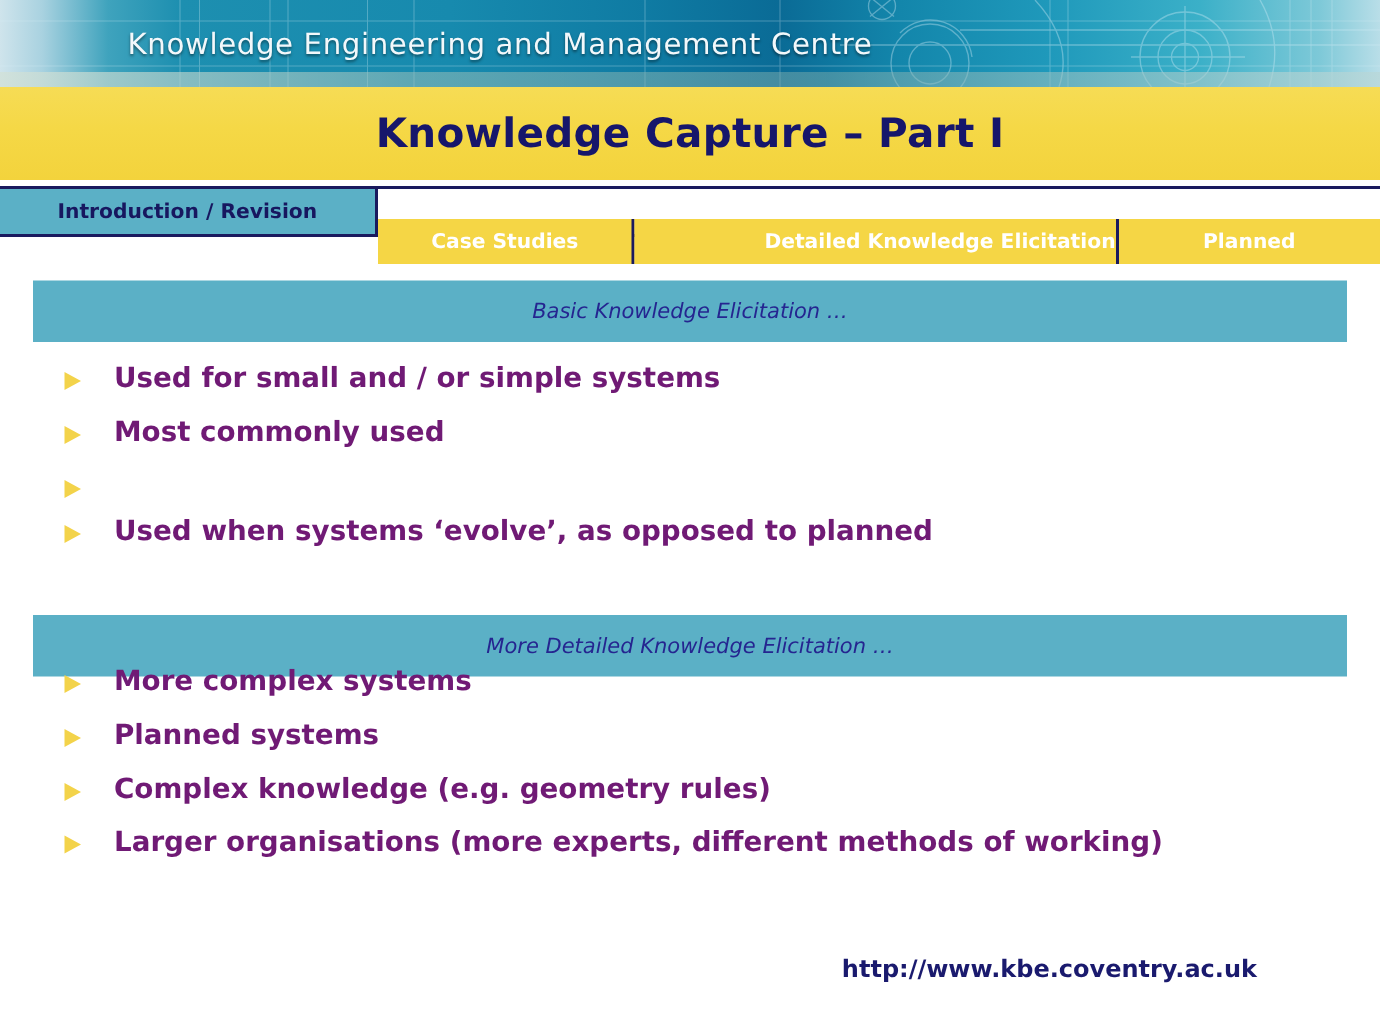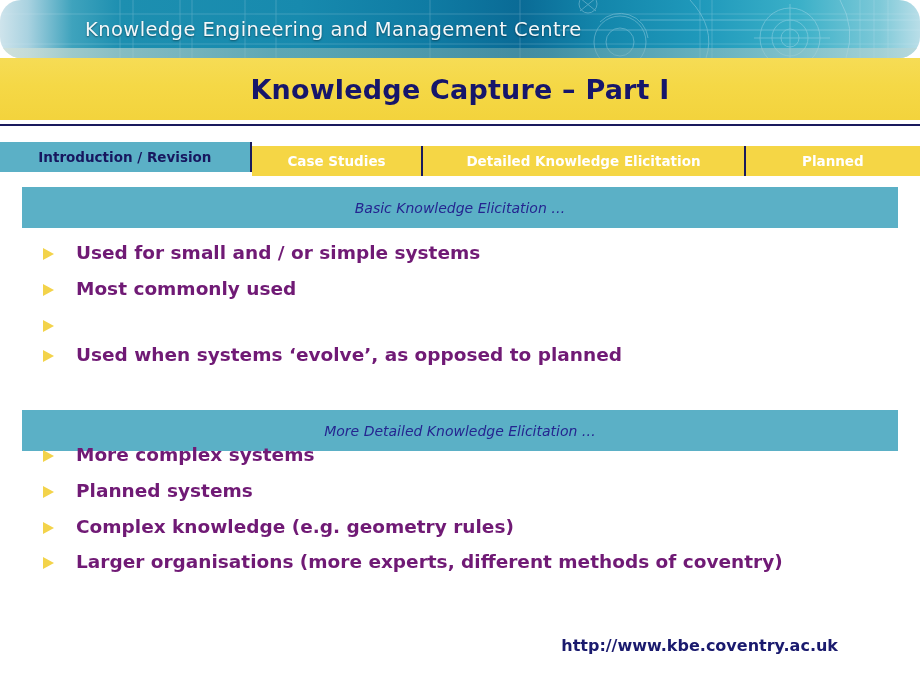--- a/index.html
+++ b/index.html
@@ -28,21 +28,20 @@
         #3fa3bd 72px,
         #1d8fb0 120px,
         #178aae 300px,
         #0f7ba3 430px,
         #0a6b96 520px,
         #1386ab 600px,
         #1f99bb 700px,
         #3bb0c8 800px,
         #7ec9d8 880px,
         #b9dee8 920px);
-    border-radius: 21px;
   }
   .banner-art {
     position: absolute;
     left: 0; top: 0;
     width: 920px; height: 58px;
     opacity: .55;
   }
   .banner-bottom-fade {
     position: absolute;
     left: 0; bottom: 0;
@@ -98,30 +97,29 @@
     height: 100%;
     font-size: 13.5px;
     font-weight: bold;
     white-space: nowrap;
     border-right: 2px solid #1a1a5e;
   }
   .tab:last-child { border-right: none; }
   .tab.active {
     background: #5bb0c6;
     color: #17175f;
-    margin-top: 16px;
   }
   .tab.inactive {
     background: #f5d645;
     color: #ffffff;
     margin-top: 20px;
   }
   .tab-w1 { width: 260px; }
   .tab-w2 { width: 177px; }
-  .tab-w3 { width: 333px; }
+  .tab-w3 { width: 333px; justify-content: flex-end; }
   .tab-w4 { width: 180px; }
 
   
   .section-bar {
     position: absolute;
     left: 22px;
     width: 876px;
     background: #5bb0c6;
     display: flex;
     align-items: center;
@@ -305,17 +303,17 @@
       </svg>
     </span>
     <span class="bullet-text">Complex knowledge (e.g. geometry rules)</span>
   </div>
   <div class="bullet-item">
     <span class="bullet-marker">
       <svg width="13" height="14" viewBox="0 0 13 14" xmlns="http://www.w3.org/2000/svg">
         <polygon points="1,1 12,7 1,13" fill="#f3d34a"></polygon>
       </svg>
     </span>
-    <span class="bullet-text">Larger organisations (more experts, different methods of coventry)</span>
+    <span class="bullet-text">Larger organisations (more experts, different methods of working)</span>
   </div>
 </div>
 
 <div class="footer-url">http://www.kbe.coventry.ac.uk</div>
 
 </body></html>

